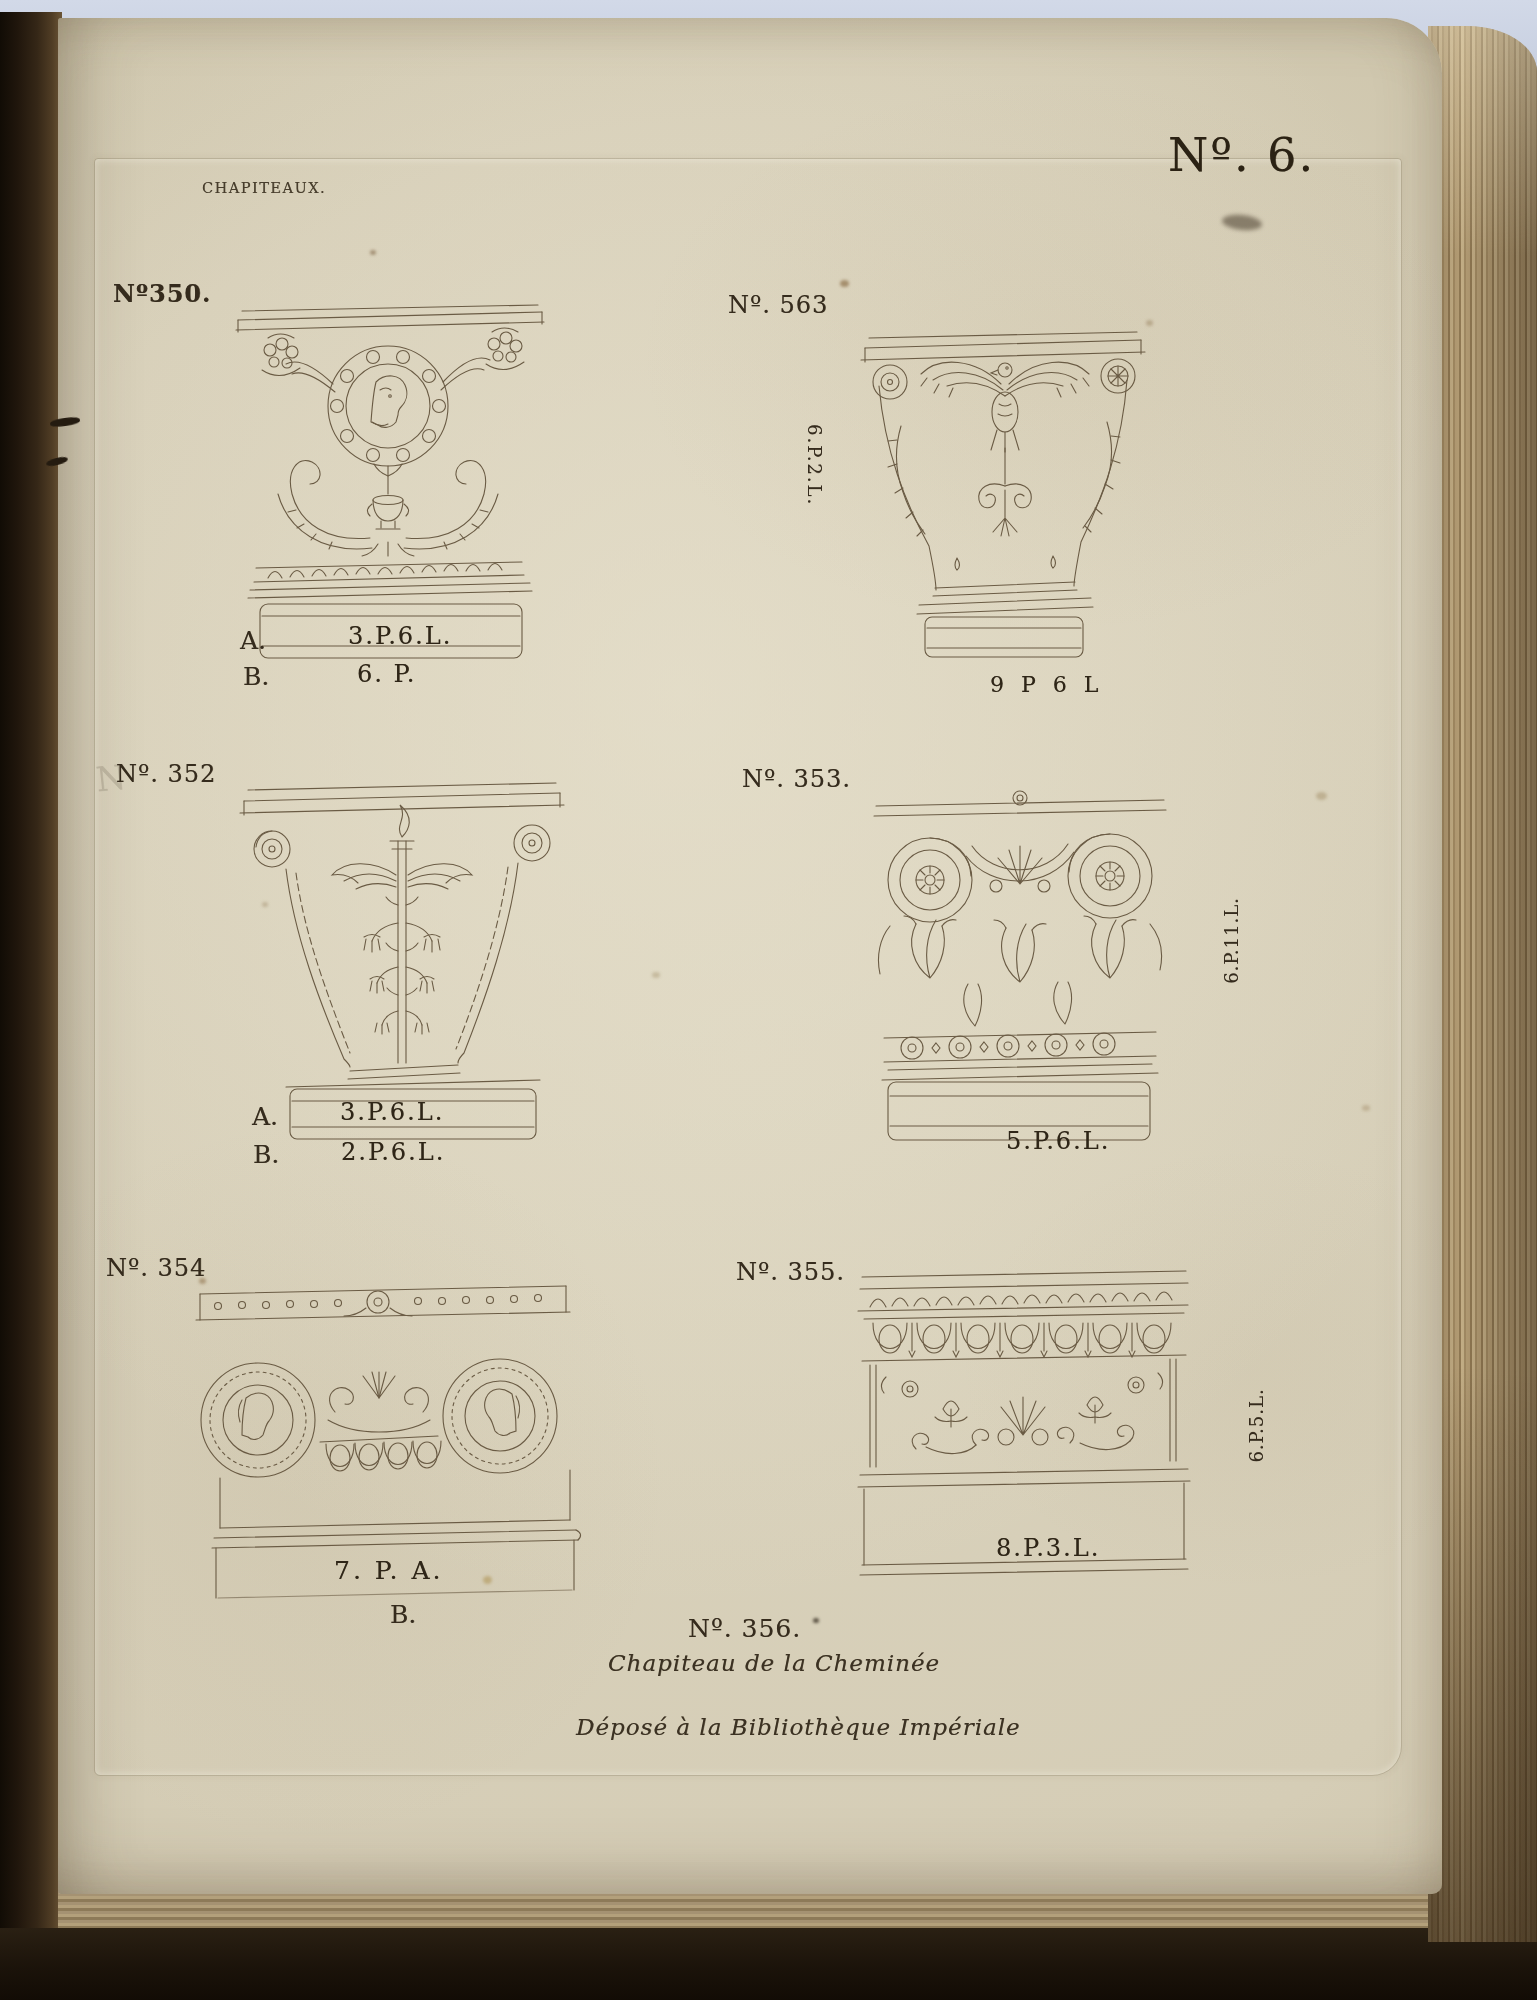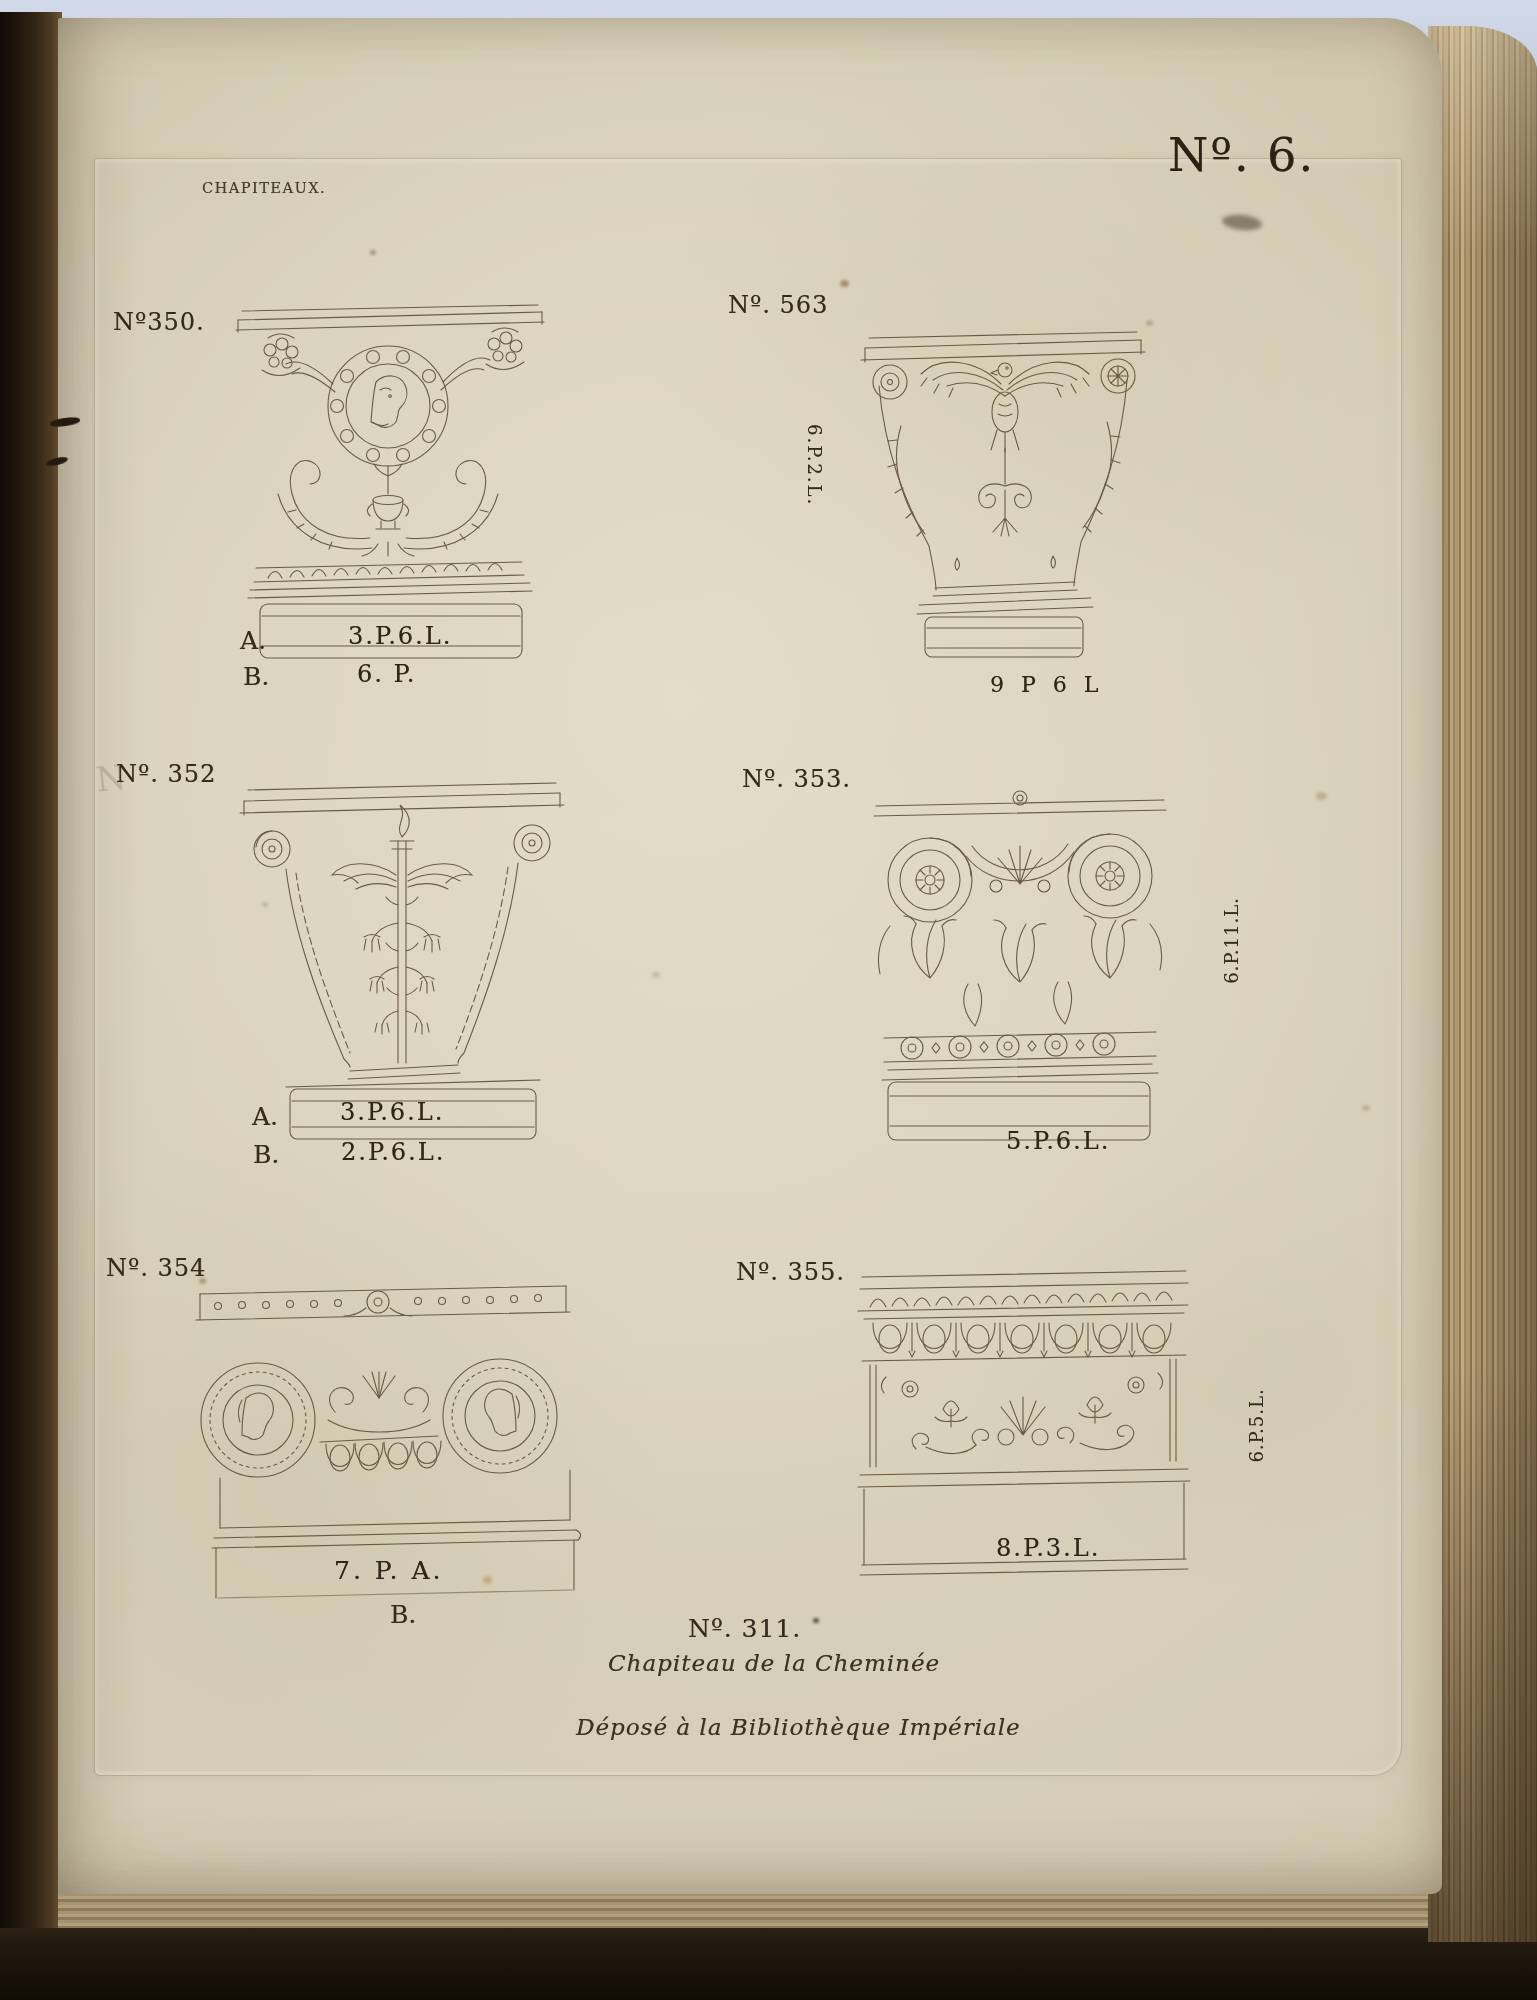--- a/index.html
+++ b/index.html
@@ -67,21 +67,21 @@
   <div class="abs" id="fore-edge"></div>
   <div class="abs" id="fore-edge-shade"></div>
   <div class="abs" id="page"></div>
   <div class="abs" id="texture"></div>
   <div class="abs" id="plate-mark"></div>
 
   <div class="abs etxt" id="series-title" style="left:202px;top:180px;">CHAPITEAUX.</div>
   <div class="abs etxt" id="plate-number" style="left:1168px;top:128px;">Nº. 6.</div>
   <div class="abs" style="left:1222px;top:215px;width:40px;height:15px;background:rgba(58,46,30,.5);border-radius:50%;filter:blur(2px);transform:rotate(6deg);"></div>
 
-  <div class="abs etxt figlabel" style="left:113px;top:308px;">Nº350.</div>
+  <div class="abs etxt figlabel" style="left:113px;top:279px;font-weight:bold;">Nº350.</div>
   <svg class="abs engraving" style="left:212px;top:298px;" width="352" height="368" viewBox="0 0 352 368">
     <g stroke="#6a5b44" fill="none" stroke-width="1.1" stroke-linecap="round">
       <path d="M30 13 L326 7"></path>
         <path d="M26 22 L330 14"></path>
         <path d="M24 32 L332 24"></path>
       <path d="M26 22 L26 34"></path>
         <path d="M330 14 L330 26"></path>
       <circle cx="58" cy="52" r="6"></circle>
         <circle cx="70" cy="46" r="6"></circle>
         <circle cx="80" cy="54" r="6"></circle>
@@ -412,21 +412,21 @@
       <path d="M40 112 q-8 8 -2 16 M312 108 q8 8 2 16"></path>
       <path d="M14 210 L342 204"></path>
         <path d="M12 222 L344 216"></path>
       <path d="M18 224 L18 300 M338 218 L338 294"></path>
       <path d="M16 300 L340 294 M14 310 L342 304"></path>
     </g>
   </svg>
   <div class="abs etxt vdim-ccw" style="left:1190px;top:1415px;">6.P.5.L.</div>
   <div class="abs etxt dim" style="left:996px;top:1534px;">8.P.3.L.</div>
 
-  <div class="abs etxt" style="left:688px;top:1614px;font-size:25px;letter-spacing:1px;">Nº. 311.</div>
+  <div class="abs etxt" style="left:688px;top:1614px;font-size:25px;letter-spacing:1px;">Nº. 356.</div>
   <div class="abs etxt script" style="left:608px;top:1650px;">Chapiteau de la Cheminée</div>
   <div class="abs etxt script" style="left:576px;top:1714px;">Déposé à la Bibliothèque Impériale</div>
 
   <div class="abs stain" style="left:840px;top:280px;width:9px;height:7px;background:rgba(122,87,45,.55);"></div>
   <div class="abs stain" style="left:199px;top:1278px;width:7px;height:6px;background:rgba(122,87,45,.45);"></div>
   <div class="abs stain" style="left:483px;top:1576px;width:9px;height:8px;background:rgba(170,140,70,.5);"></div>
   <div class="abs stain" style="left:813px;top:1618px;width:6px;height:5px;background:rgba(50,40,28,.75);"></div>
   <div class="abs stain" style="left:1316px;top:792px;width:11px;height:8px;background:rgba(140,115,70,.35);"></div>
   <div class="abs stain" style="left:652px;top:972px;width:8px;height:6px;background:rgba(140,115,70,.3);"></div>
   <div class="abs stain" style="left:370px;top:250px;width:6px;height:5px;background:rgba(110,80,45,.5);"></div>

